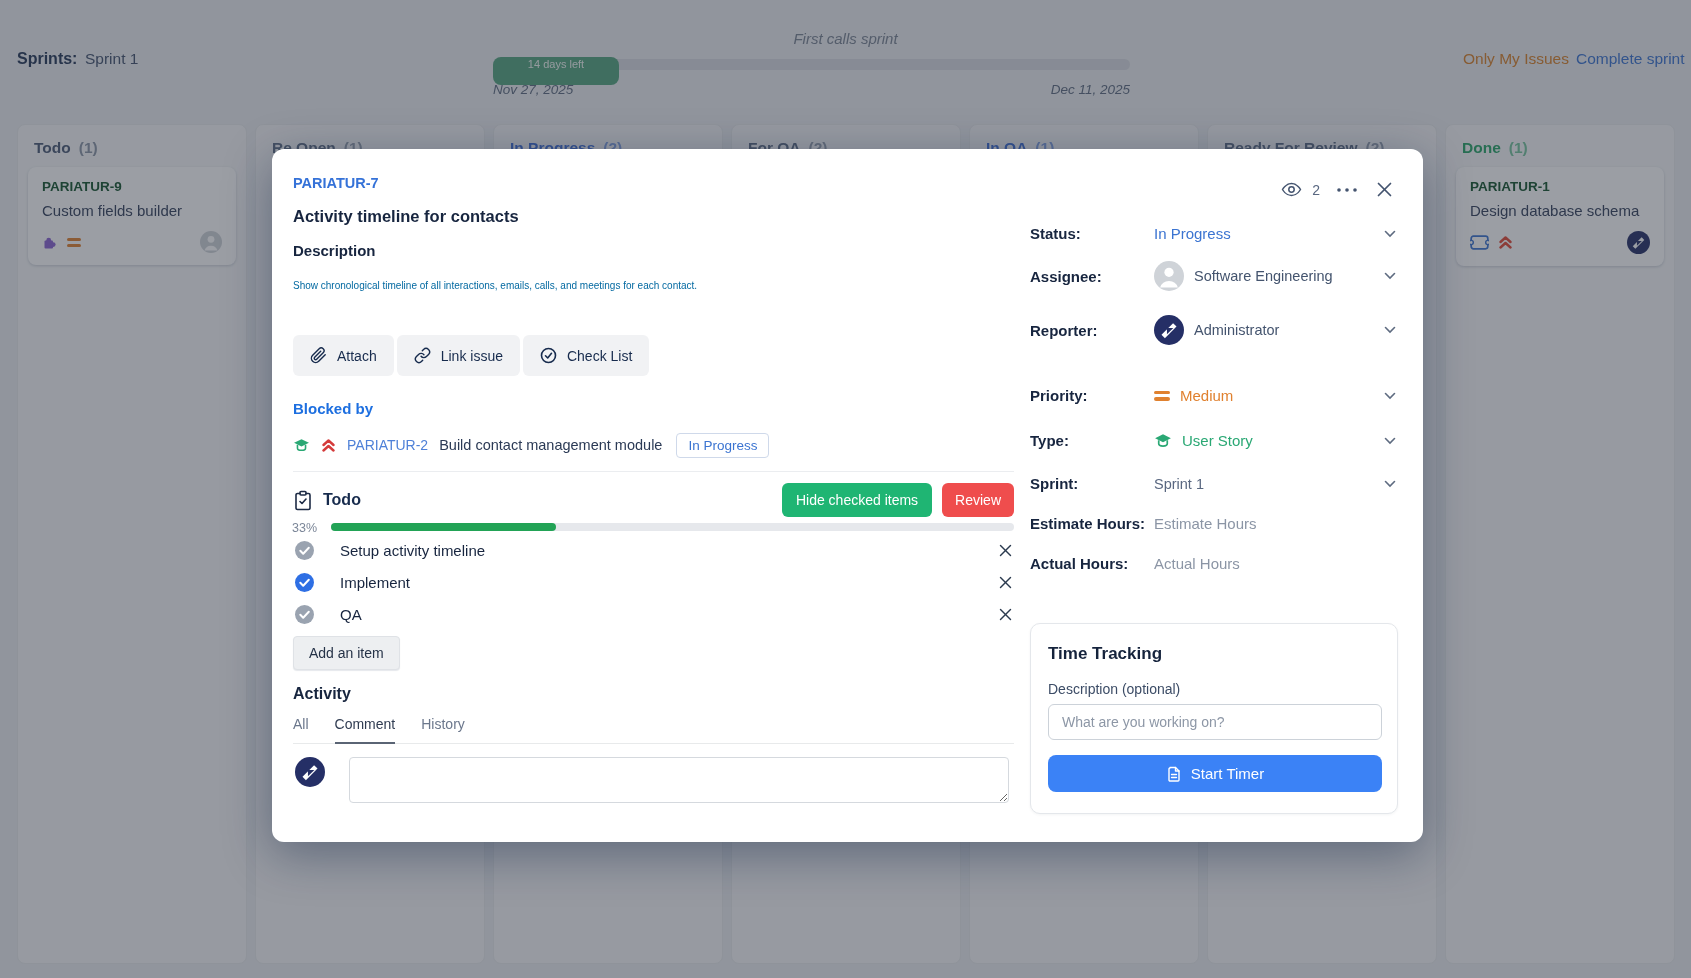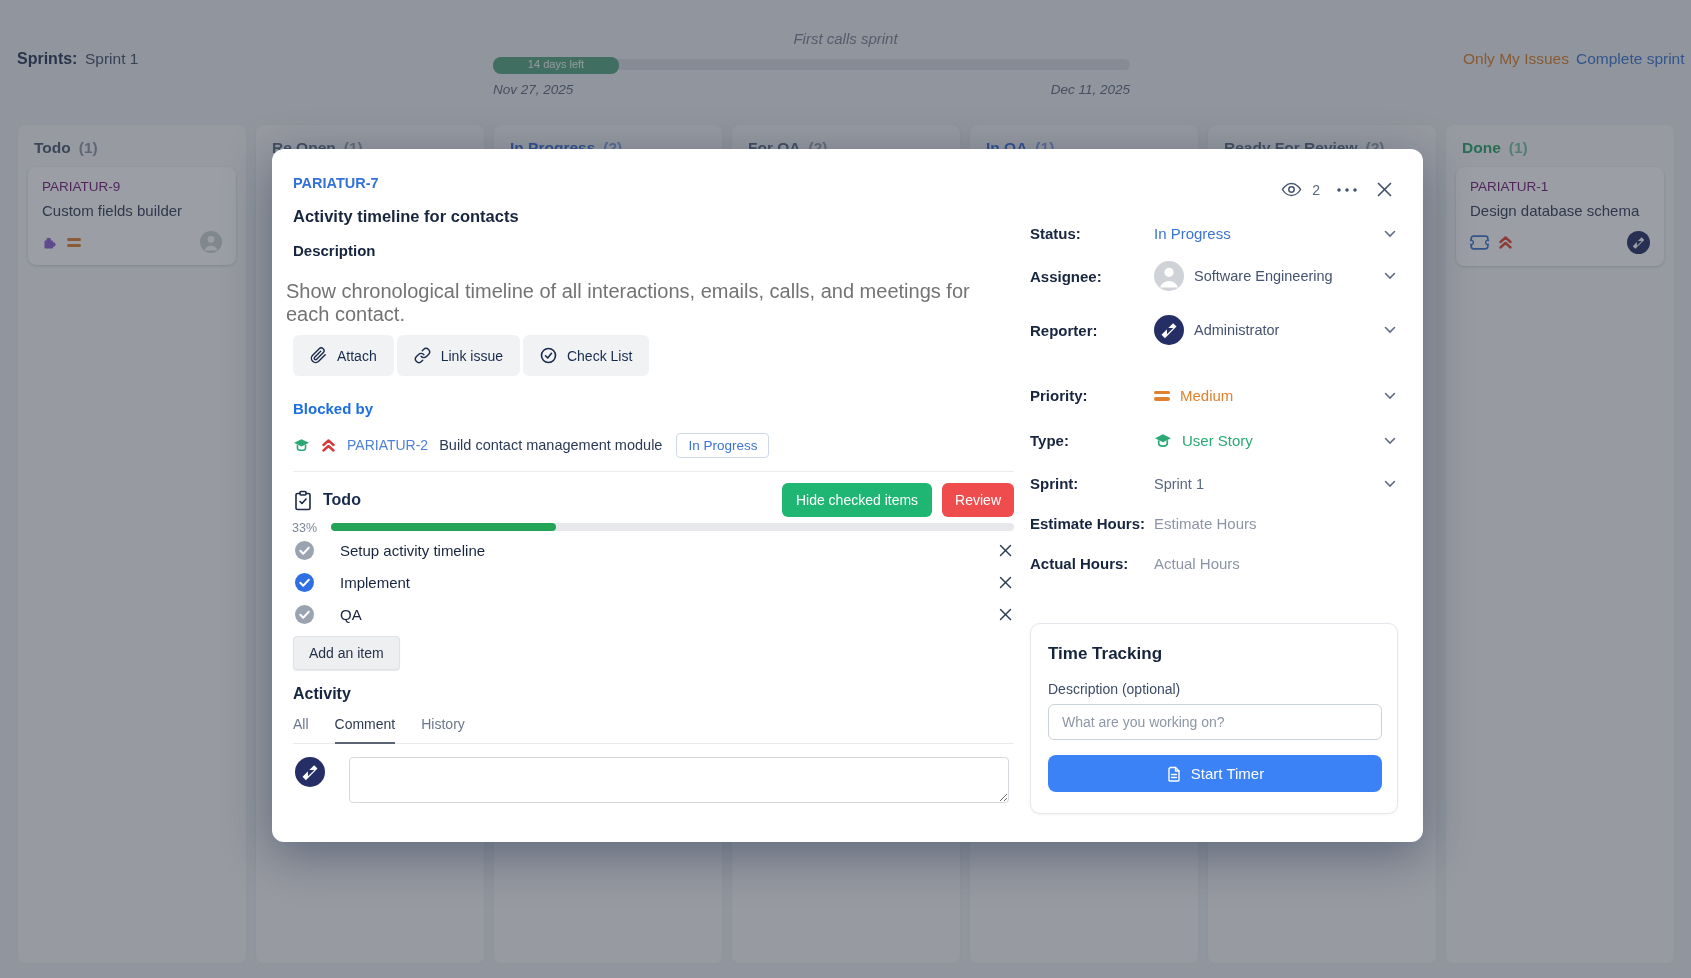--- a/index.html
+++ b/index.html
@@ -5,55 +5,55 @@
   * { margin:0; padding:0; box-sizing:border-box; }
   html,body { width:1691px; height:978px; }
   body { position:relative; overflow:hidden; background:#eceef1; font-family:"Liberation Sans",sans-serif; color:#172b4d; }
 
   
   .board { position:absolute; inset:0; }
   .sprints-label { position:absolute; left:17px; top:50px; font-size:16px; font-weight:bold; color:#253858; }
   .sprint-name { position:absolute; left:85px; top:50px; font-size:15.5px; color:#42526e; }
   .banner { position:absolute; left:0; right:0; top:30px; text-align:center; font-style:italic; font-size:15px; color:#7a8494; }
   .sprint-track { position:absolute; left:493px; top:59px; width:637px; height:11px; background:#d9dce2; border-radius:6px; }
-  .sprint-pill { position:absolute; left:0; top:-2px; width:126px; height:17px; background:#53a57f; border-radius:8px; color:#f2f7f4; font-size:11px; text-align:center; line-height:15px; }
+  .sprint-pill { position:absolute; left:0; top:-2px; width:126px; height:28px; background:#53a57f; border-radius:8px; color:#f2f7f4; font-size:11px; text-align:center; line-height:15px; }
   .date { position:absolute; top:82px; font-style:italic; font-size:13.5px; color:#5d6b80; }
   .date.start { left:493px; }
   .date.end { left:1040px; width:90px; text-align:right; }
   .link-omi { position:absolute; left:1463px; top:50px; font-size:15.5px; color:#d9822b; cursor:pointer; }
   .link-cs { position:absolute; left:1576px; top:50px; font-size:15.5px; color:#3b74d1; cursor:pointer; }
 
   .col { position:absolute; top:124px; width:230px; height:840px; background:#f7f8f9; border:1px solid #e8eaed; border-radius:8px; }
   .col-h { padding:14px 16px 10px; font-size:15.5px; font-weight:bold; color:#5e6c85; }
   .col-h .cnt { font-weight:bold; opacity:.62; margin-left:8px; }
   .col-h.c-dark { color:#4a5a75; }
   .col-h.c-blue { color:#3f6fd8; }
   .col-h.c-green { color:#27a567; }
 
   .card { margin:0 10px 10px; background:#ffffff; border-radius:8px; padding:12px 14px; box-shadow:0 1px 3px rgba(9,30,66,.18); }
-  .card-key { font-size:13.5px; color:#701a75; }
+  .card-key { font-size:13.5px; color:#14532d;font-weight:bold; }
   .card-title { font-size:15px; color:#34415c; margin-top:8px; }
   .card-icons { margin-top:12px; display:flex; align-items:center; gap:9px; }
   .card-icons .av { margin-left:auto; }
   .eqbars span { display:block; width:14px; height:3px; background:#e0812f; border-radius:2px; }
   .eqbars span + span { margin-top:3px; }
 
   
   .overlay { position:absolute; inset:0; background:rgba(42,48,61,.47); z-index:5; }
 
   
   .modal { position:absolute; left:272px; top:149px; width:1151px; height:693px; background:#fff; border-radius:12px; box-shadow:0 12px 48px rgba(9,30,66,.4); z-index:10; }
   .m-key { position:absolute; left:21px; top:26px; font-size:14.5px; font-weight:bold; color:#3572d8; }
   .m-headicons { position:absolute; right:28px; top:30px; display:flex; align-items:center; gap:14px; }
   .m-watch { display:flex; align-items:center; gap:8px; }
   .m-watchnum { font-size:14px; color:#596780; }
   .iconbtn { background:none; border:none; cursor:pointer; display:flex; align-items:center; padding:2px; }
   .m-title { position:absolute; left:21px; top:58px; font-size:16.5px; font-weight:bold; color:#17253f; }
   .m-desc-label { position:absolute; left:21px; top:93px; font-size:15px; font-weight:bold; color:#17253f; }
-  .m-desc { position:absolute; left:14px; top:131px; width:700px; font-size:20px; color:#737373; }
+  .m-desc { position:absolute; left:21px; top:131px; width:700px; font-size:10px; color:#0369a1; }
   .m-actions { position:absolute; left:21px; top:186px; display:flex; gap:3px; }
   .act-btn { display:flex; align-items:center; gap:10px; background:#f1f2f4; border:none; border-radius:6px; padding:0 17px; height:41px; font-size:14px; color:#172b4d; font-family:inherit; cursor:pointer; }
   .m-blocked { position:absolute; left:21px; top:251px; font-size:15px; font-weight:bold; color:#1d6fe0; }
   .m-linkrow { position:absolute; left:21px; top:281px; display:flex; align-items:center; gap:11px; height:30px; }
   .lr-key { font-size:14px; color:#4f81d8; }
   .lr-title { font-size:14.5px; color:#2b3a55; }
   .lr-badge { font-size:13.5px; color:#3b74d1; border:1px solid #cfd9ea; border-radius:4px; padding:4px 11px; margin-left:3px; background:#fff; }
   .m-div { position:absolute; left:21px; top:322px; width:721px; border-top:1px solid #ebedf0; }
   .m-todo-h { position:absolute; left:21px; top:334px; width:721px; display:flex; align-items:center; }
   .m-todo-h .t-label { font-size:16px; font-weight:bold; margin-left:10px; }

